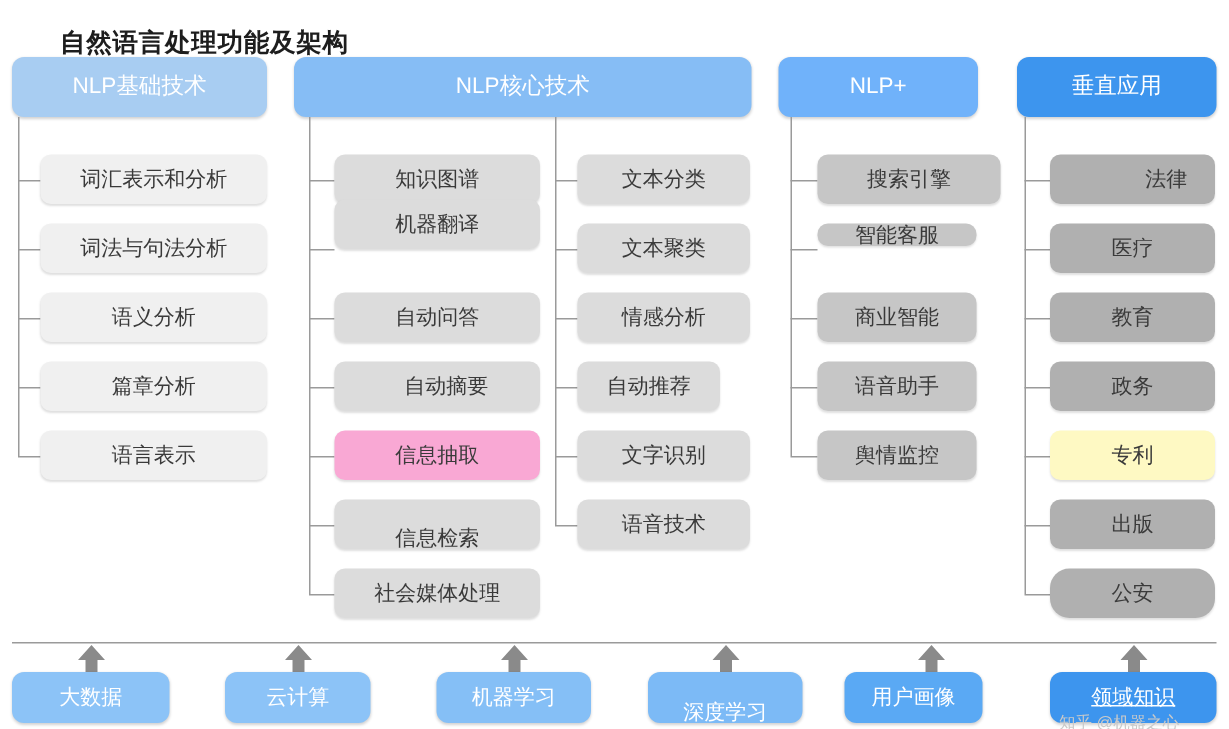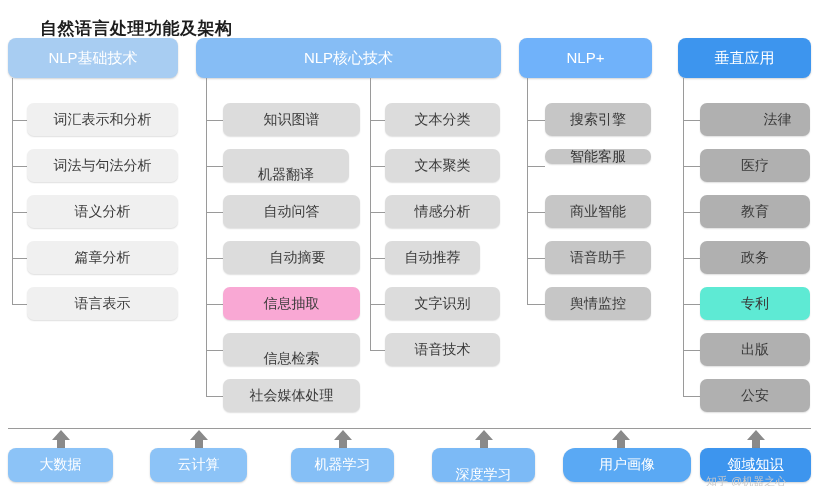--- a/index.html
+++ b/index.html
@@ -111,21 +111,21 @@
       </div>
       <div class="pill hdr" style="left: 196px; top: 38px; width: 305px; height: 40px; background: rgb(134, 189, 245);">
         <span>NLP核心技术</span>
       </div>
       <div class="trunk" style="left: 206px; top: 78px; height: 317.5px; background: rgb(154, 154, 154);"></div>
       <div class="stub" style="left: 206px; top: 119.5px; width: 17px; background: rgb(154, 154, 154);"></div>
       <div class="pill item" style="left: 223px; top: 103px; width: 137px; height: 33px; background: rgb(220, 220, 220);">
         <span>知识图谱</span>
       </div>
       <div class="stub" style="left: 206px; top: 165.5px; width: 17px; background: rgb(154, 154, 154);"></div>
-      <div class="pill item" style="left: 223px; top: 149px; width: 126px; height: 33px; background: rgb(220, 220, 220); align-items: flex-end;">
+      <div class="pill item" style="left: 223px; top: 133px; width: 137px; height: 33px; background: rgb(220, 220, 220);">
         <span>机器翻译</span>
       </div>
       <div class="stub" style="left: 206px; top: 211.5px; width: 17px; background: rgb(154, 154, 154);"></div>
       <div class="pill item" style="left: 223px; top: 195px; width: 137px; height: 33px; background: rgb(220, 220, 220);">
         <span>自动问答</span>
       </div>
       <div class="stub" style="left: 206px; top: 257.5px; width: 17px; background: rgb(154, 154, 154);"></div>
       <div class="pill item" style="left: 223px; top: 241px; width: 137px; height: 33px; background: rgb(220, 220, 220); padding-left: 12px;">
         <span>自动摘要</span>
       </div>
@@ -164,21 +164,21 @@
       </div>
       <div class="stub" style="left: 370px; top: 349.5px; width: 15px; background: rgb(154, 154, 154);"></div>
       <div class="pill item" style="left: 385px; top: 333px; width: 115px; height: 33px; background: rgb(220, 220, 220);">
         <span>语音技术</span>
       </div>
       <div class="pill hdr" style="left: 519px; top: 38px; width: 133px; height: 40px; background: rgb(112, 178, 250);">
         <span>NLP+</span>
       </div>
       <div class="trunk" style="left: 527px; top: 78px; height: 225.5px; background: rgb(154, 154, 154);"></div>
       <div class="stub" style="left: 527px; top: 119.5px; width: 18px; background: rgb(154, 154, 154);"></div>
-      <div class="pill item" style="left: 545px; top: 103px; width: 106px; height: 33px; background: rgb(198, 198, 198);">
+      <div class="pill item" style="left: 545px; top: 103px; width: 122px; height: 33px; background: rgb(198, 198, 198);">
         <span>搜索引擎</span>
       </div>
       <div class="stub" style="left: 527px; top: 165.5px; width: 18px; background: rgb(154, 154, 154);"></div>
       <div class="pill item" style="left: 545px; top: 149px; width: 106px; height: 15px; background: rgb(198, 198, 198);">
         <span>智能客服</span>
       </div>
       <div class="stub" style="left: 527px; top: 211.5px; width: 18px; background: rgb(154, 154, 154);"></div>
       <div class="pill item" style="left: 545px; top: 195px; width: 106px; height: 33px; background: rgb(198, 198, 198);">
         <span>商业智能</span>
       </div>
@@ -204,29 +204,29 @@
       </div>
       <div class="stub" style="left: 683px; top: 211.5px; width: 17px; background: rgb(154, 154, 154);"></div>
       <div class="pill item" style="left: 700px; top: 195px; width: 110px; height: 33px; background: rgb(176, 176, 176);">
         <span>教育</span>
       </div>
       <div class="stub" style="left: 683px; top: 257.5px; width: 17px; background: rgb(154, 154, 154);"></div>
       <div class="pill item" style="left: 700px; top: 241px; width: 110px; height: 33px; background: rgb(176, 176, 176);">
         <span>政务</span>
       </div>
       <div class="stub" style="left: 683px; top: 303.5px; width: 17px; background: rgb(154, 154, 154);"></div>
-      <div class="pill item" style="left: 700px; top: 287px; width: 110px; height: 33px; background: #5eead4; text-align: center;">
+      <div class="pill item" style="left: 700px; top: 287px; width: 110px; height: 33px; background: #fef9c3; text-align: center;">
         <span>专利</span>
       </div>
       <div class="stub" style="left: 683px; top: 349.5px; width: 17px; background: rgb(154, 154, 154);"></div>
       <div class="pill item" style="left: 700px; top: 333px; width: 110px; height: 33px; background: rgb(176, 176, 176);">
         <span>出版</span>
       </div>
       <div class="stub" style="left: 683px; top: 395.5px; width: 17px; background: rgb(154, 154, 154);"></div>
-      <div class="pill item" style="left: 700px; top: 379px; width: 110px; height: 33px; background: rgb(176, 176, 176);">
+      <div class="pill item" style="left: 700px; top: 379px; width: 110px; height: 33px; background: rgb(176, 176, 176); border-radius: 13px;">
         <span>公安</span>
       </div>
       <div class="baseline" style="left: 8px; top: 428px; width: 803px; background: rgb(154, 154, 154);"></div>
       <div class="uparrow" style="left: 50.5px; top: 430px;"><svg width="20" height="26" viewBox="0 0 20 26">
           <path d="M10 0 L19 10 L14 10 L14 26 L6 26 L6 10 L1 10 Z" fill="#8a8a8a"></path>
         </svg></div>
       <div class="pill foot" style="left: 8px; top: 448px; width: 105px; background: rgb(140, 195, 247);">
         <span>大数据</span>
       </div>
       <div class="uparrow" style="left: 188.5px; top: 430px;"><svg width="20" height="26" viewBox="0 0 20 26">
@@ -243,21 +243,21 @@
       </div>
       <div class="uparrow" style="left: 473.5px; top: 430px;"><svg width="20" height="26" viewBox="0 0 20 26">
           <path d="M10 0 L19 10 L14 10 L14 26 L6 26 L6 10 L1 10 Z" fill="#8a8a8a"></path>
         </svg></div>
       <div class="pill foot" style="left: 432px; top: 448px; width: 103px; background: rgb(124, 186, 246); align-items: flex-end;">
         <span>深度学习</span>
       </div>
       <div class="uparrow" style="left: 611px; top: 430px;"><svg width="20" height="26" viewBox="0 0 20 26">
           <path d="M10 0 L19 10 L14 10 L14 26 L6 26 L6 10 L1 10 Z" fill="#8a8a8a"></path>
         </svg></div>
-      <div class="pill foot" style="left: 563px; top: 448px; width: 128px; background: rgb(90, 169, 244); border-radius: 12px;">
+      <div class="pill foot" style="left: 563px; top: 448px; width: 92px; background: rgb(90, 169, 244);">
         <span>用户画像</span>
       </div>
       <div class="uparrow" style="left: 745.5px; top: 430px;"><svg width="20" height="26" viewBox="0 0 20 26">
           <path d="M10 0 L19 10 L14 10 L14 26 L6 26 L6 10 L1 10 Z" fill="#8a8a8a"></path>
         </svg></div>
       <div class="pill foot" style="left: 700px; top: 448px; width: 111px; background: rgb(61, 149, 238); text-decoration: underline;">
         <span>领域知识</span>
       </div>
       <div class="watermark" style="left: 706px; top: 474px;">知乎 @机器之心</div>
     </div>

